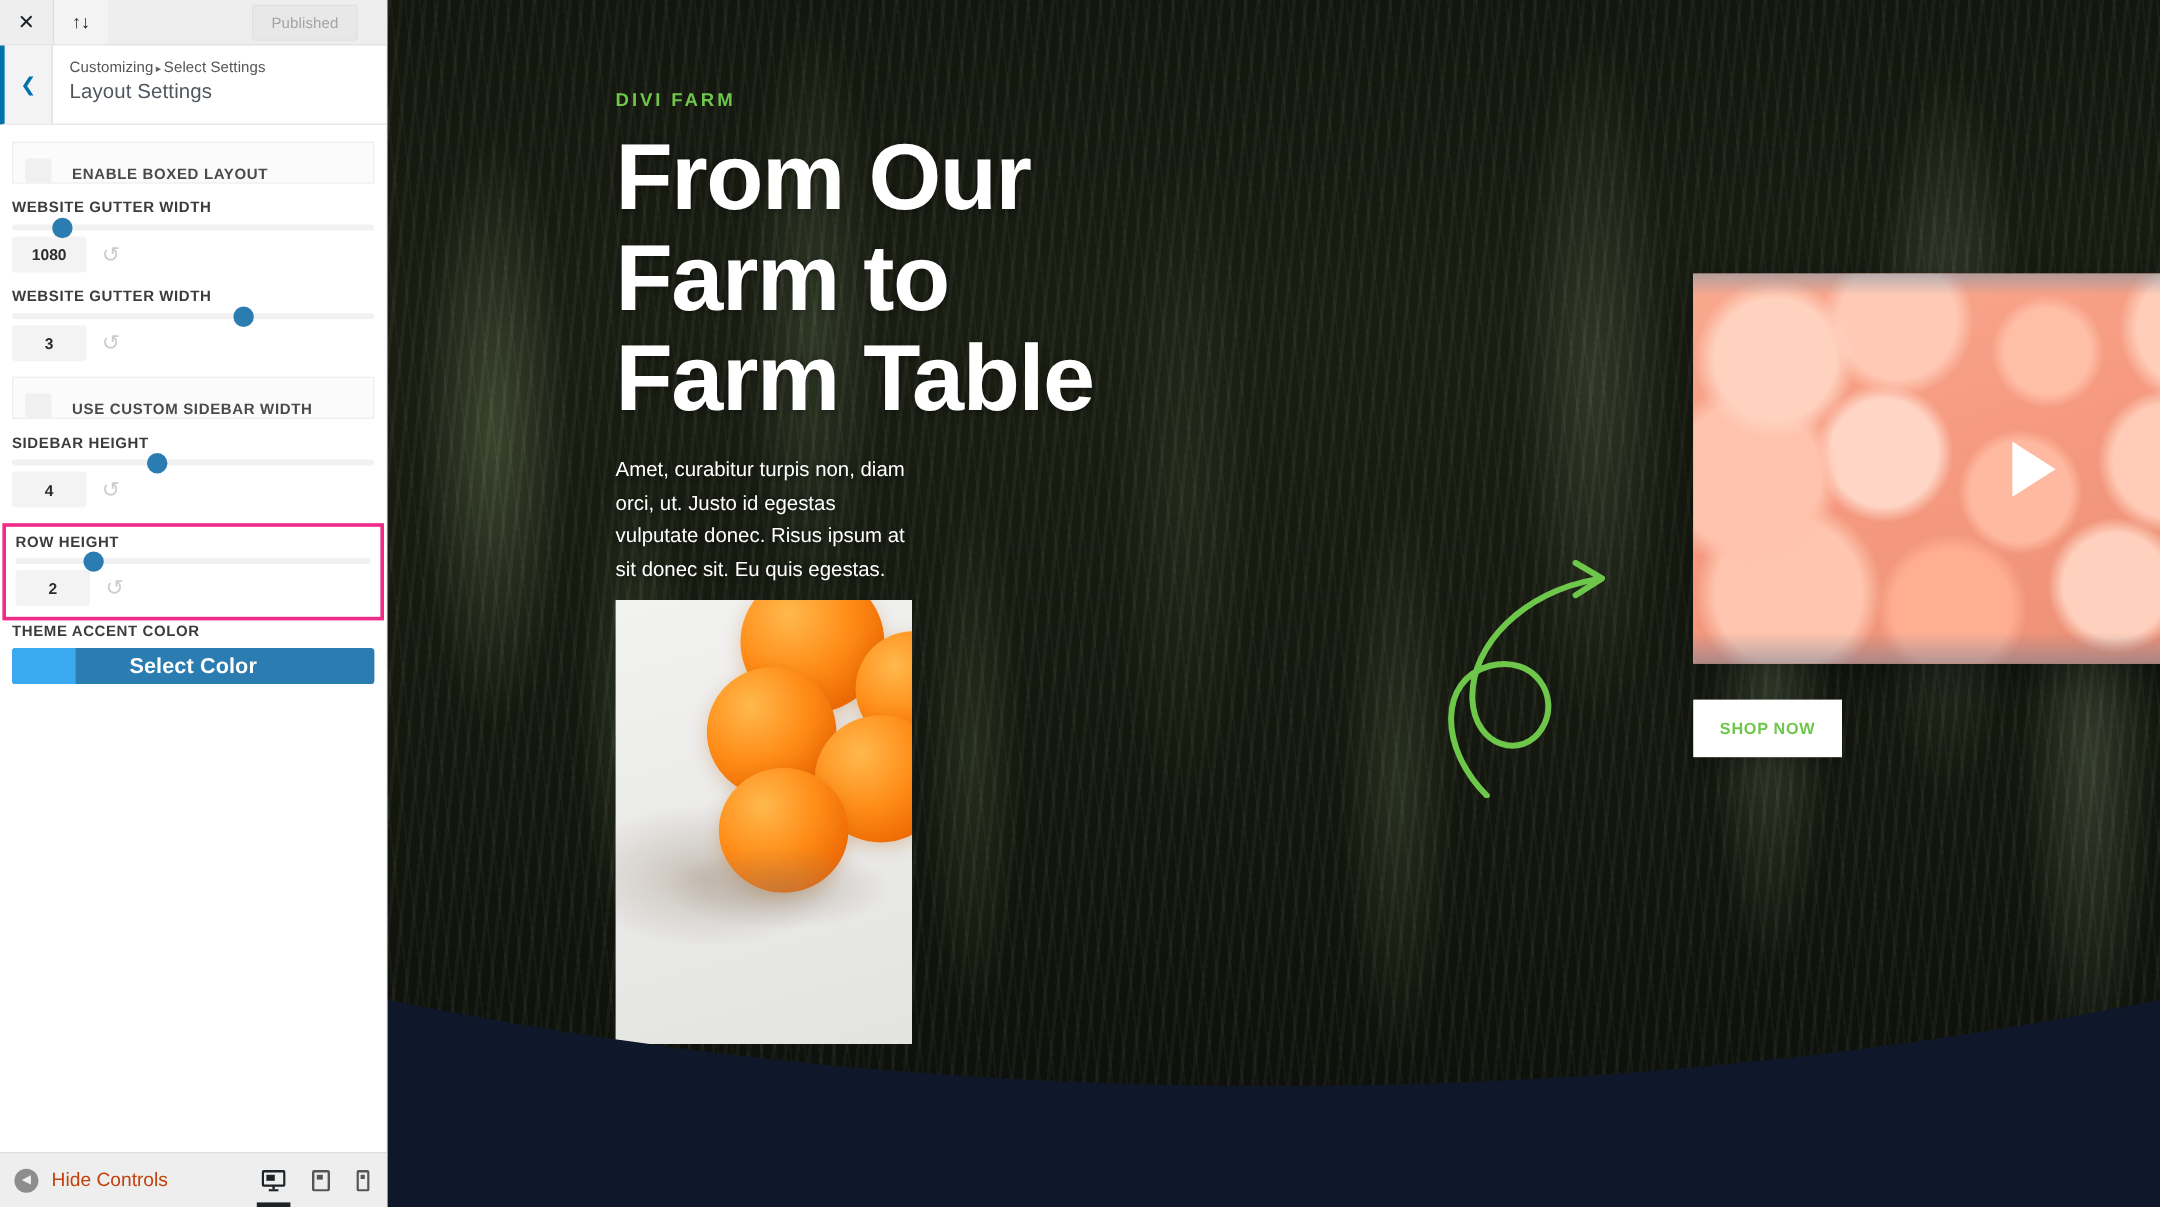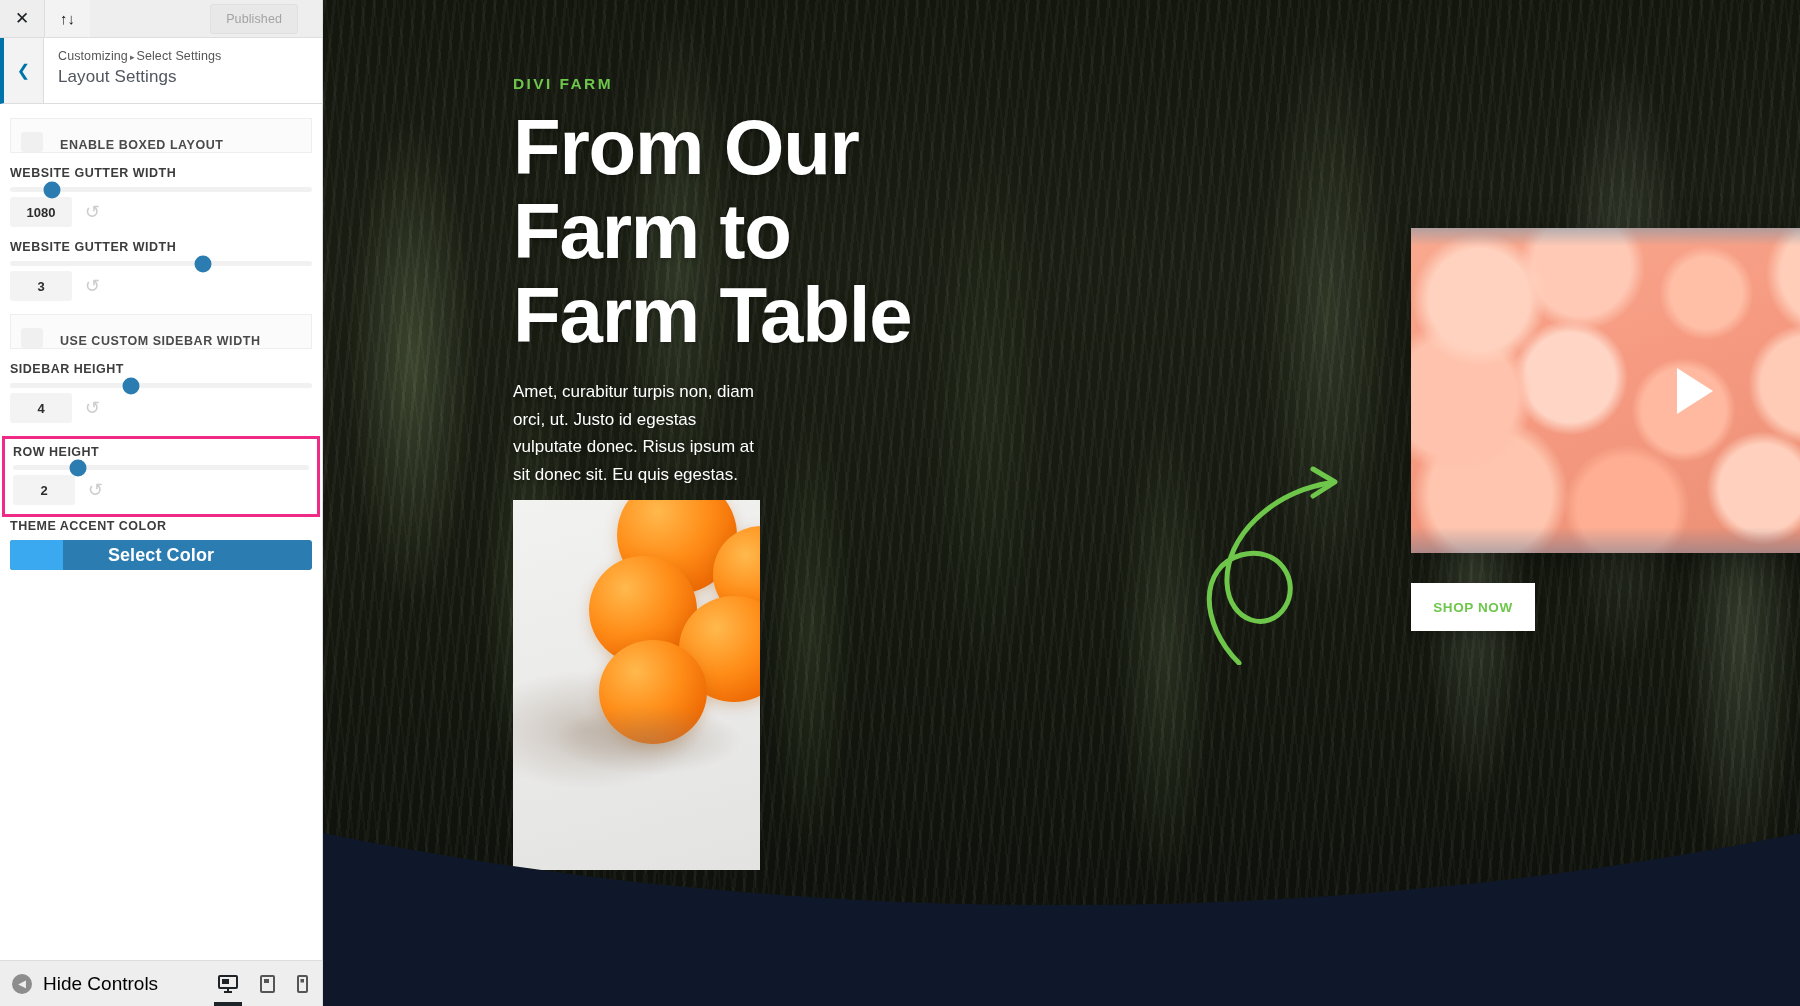--- a/index.html
+++ b/index.html
@@ -135,21 +135,21 @@
     position: absolute; bottom: 0; left: 0; right: 0;
     height: 46px; background: #eee; border-top: 1px solid #ddd;
     display: flex; align-items: center;
   }
   .hide-controls { display: flex; align-items: center; padding-left: 12px; cursor: pointer; }
   .hc-circle {
     width: 20px; height: 20px; border-radius: 50%; background: #8d8d8d;
     display: flex; align-items: center; justify-content: center;
     color: #eee; font-size: 10px; line-height: 1;
   }
-  .hc-label { margin-left: 11px; font-size: 19px; color: #000000; }
+  .hc-label { margin-left: 11px; font-size: 16px; color: #c2410c; }
   .device-icons { margin-left: auto; display: flex; align-items: center; padding-right: 14px; gap: 22px; }
   .dev { position: relative; cursor: pointer; display:flex; flex-direction:column; align-items:center;}
   .dev svg { display: block; }
   .dev.active::after {
     content: ""; position: absolute; left: 50%; transform: translateX(-50%);
     bottom: -13px; width: 28px; height: 4px; background: #1d2327;
   }
 
   
   .preview {

